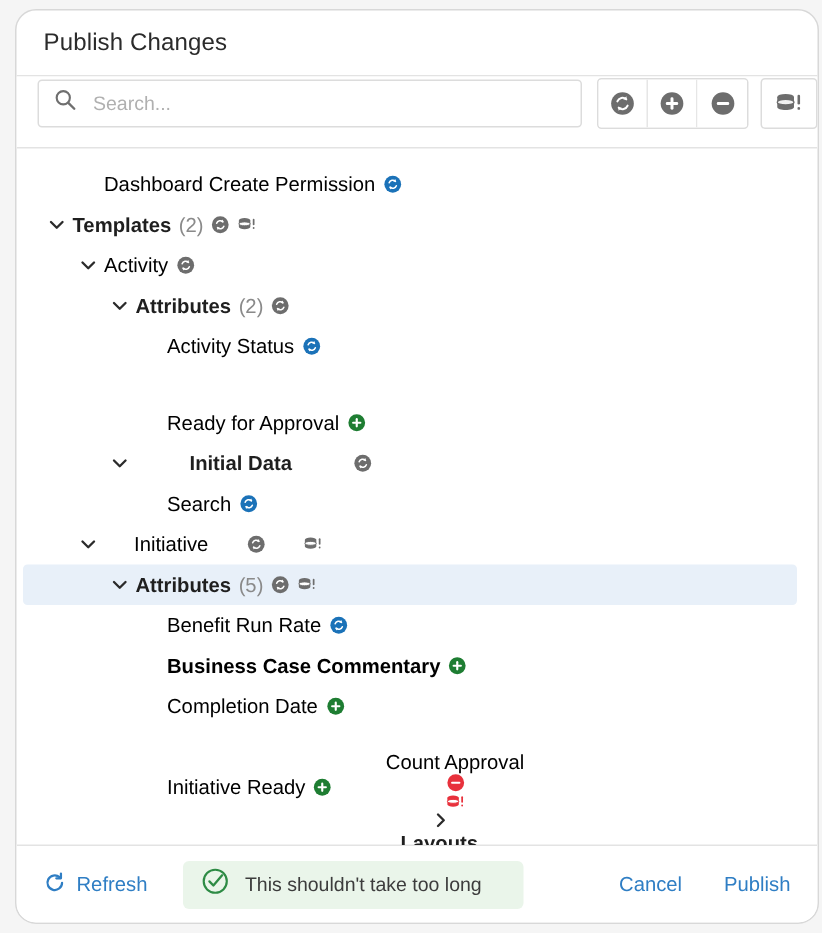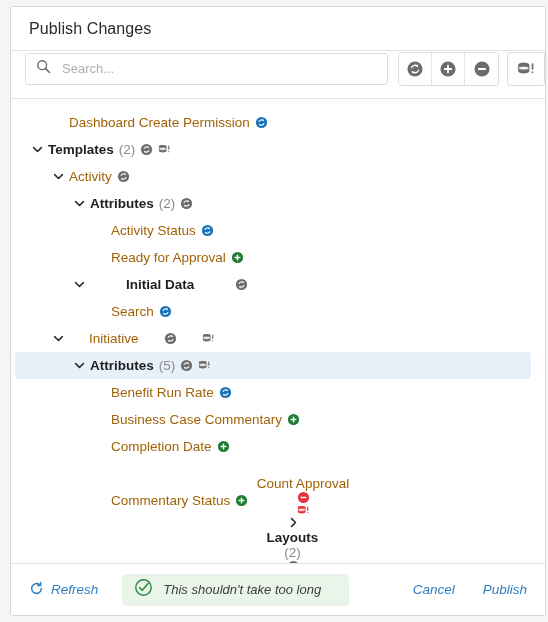--- a/index.html
+++ b/index.html
@@ -9,21 +9,21 @@
     font-family:"Liberation Sans", sans-serif;
     -webkit-font-smoothing:antialiased;
     overflow:hidden;
   }
   .window{
     position:absolute;
     left:10px;top:6px;
     width:536px;height:610px;
     background:#ffffff;
     border:1px solid #d8d8d8;
-    border-radius:3px;
+    border-radius:14px;
     box-sizing:border-box;
     display:flex;flex-direction:column;
     overflow:hidden;
   }
   
   .titlebar{
     height:44px;min-height:44px;
     display:flex;align-items:center;
     padding:0 18px;
     border-bottom:1px solid #e3e3e3;
@@ -104,40 +104,39 @@
   .row.sel{background:#e8f0f9;}
   .chev{
     width:16px;height:16px;
     flex:0 0 auto;
     display:flex;align-items:center;justify-content:center;
     cursor:pointer;
     margin-right:3px;
   }
   .chev.blank{cursor:default;}
   .label{
-    font-size:13.5px;color:#a16207;
+    font-size:13.5px;color:#000000;
     margin-right:5px;
   }
   .label.bold{font-weight:bold;color:#1f1f1f;}
   .count{
     font-size:13.5px;color:#8a8a8a;margin-right:5px;
   }
   .badge{
     display:inline-flex;align-items:center;justify-content:center;
     margin-right:4px;flex:0 0 auto;line-height:0;
   }
   
   .footer{
     height:52px;min-height:52px;
     border-top:1px solid #e3e3e3;
     display:flex;align-items:center;
     padding:0 18px;
     box-sizing:border-box;
     background:#fff;
-    font-style:italic;
   }
   .flink{
     display:flex;align-items:center;
     color:#2f7ec4;font-size:13.5px;cursor:pointer;
   }
   .flink svg{margin-right:7px;}
   .toast{
     display:flex;align-items:center;
     background:#eaf5ea;
     border-radius:4px;
@@ -297,21 +296,21 @@
         <span class="badge">
           <svg width="13" height="13" viewBox="0 0 20 20">
             <circle cx="10" cy="10" r="8.6" fill="#1b72b8"></circle>
             <path d="M6.3 8.5a4 4 0 0 1 6.5 -1.5" fill="none" stroke="#fff" stroke-width="1.6" stroke-linecap="round"></path>
             <path d="M13.7 11.5a4 4 0 0 1 -6.5 1.5" fill="none" stroke="#fff" stroke-width="1.6" stroke-linecap="round"></path>
             <path d="M12.8 4.7l0.3 2.7l-2.7 -0.3z" fill="#fff"></path>
             <path d="M7.2 15.3l-0.3 -2.7l2.7 0.3z" fill="#fff"></path>
           </svg>
         </span>
       </div>
-      <div class="row" style="padding-left: 77px;">
+      <div class="row" style="padding-left: 77px; margin-top: 24px;">
         <span class="chev blank"></span>
         <span class="label">Ready for Approval</span>
         <span class="badge">
           <svg width="13" height="13" viewBox="0 0 20 20">
             <circle cx="10" cy="10" r="8.6" fill="#1e7d32"></circle>
             <rect x="5.2" y="8.9" width="9.6" height="2.2" rx="1.1" fill="#fff"></rect>
             <rect x="8.9" y="5.2" width="2.2" height="9.6" rx="1.1" fill="#fff"></rect>
           </svg>
         </span>
       </div>
@@ -408,21 +407,21 @@
         <span class="badge">
           <svg width="13" height="13" viewBox="0 0 20 20">
             <circle cx="10" cy="10" r="8.6" fill="#1b72b8"></circle>
             <path d="M6.3 8.5a4 4 0 0 1 6.5 -1.5" fill="none" stroke="#fff" stroke-width="1.6" stroke-linecap="round"></path>
             <path d="M13.7 11.5a4 4 0 0 1 -6.5 1.5" fill="none" stroke="#fff" stroke-width="1.6" stroke-linecap="round"></path>
             <path d="M12.8 4.7l0.3 2.7l-2.7 -0.3z" fill="#fff"></path>
             <path d="M7.2 15.3l-0.3 -2.7l2.7 0.3z" fill="#fff"></path>
           </svg>
         </span>
       </div>
-      <div class="row" style="padding-left: 77px;">
+      <div class="row" style="padding-left: 77px; font-weight: bold;">
         <span class="chev blank"></span>
         <span class="label">Business Case Commentary</span>
         <span class="badge">
           <svg width="13" height="13" viewBox="0 0 20 20">
             <circle cx="10" cy="10" r="8.6" fill="#1e7d32"></circle>
             <rect x="5.2" y="8.9" width="9.6" height="2.2" rx="1.1" fill="#fff"></rect>
             <rect x="8.9" y="5.2" width="2.2" height="9.6" rx="1.1" fill="#fff"></rect>
           </svg>
         </span>
       </div>
@@ -453,21 +452,21 @@
             <path d="M2.8 8.2v3.1c0 1.16 2.51 2.1 5.6 2.1s5.6 -0.94 5.6 -2.1V8.2" fill="#e8313c"></path>
             <ellipse cx="8.4" cy="8.1" rx="5.6" ry="1.9" fill="#fff"></ellipse>
             <ellipse cx="8.4" cy="8.1" rx="5.6" ry="1.9" fill="none" stroke="#e8313c" stroke-width=".9"></ellipse>
             <rect x="16.4" y="3.2" width="1.7" height="6.4" rx=".8" fill="#e8313c"></rect>
             <rect x="16.4" y="11.1" width="1.7" height="2" rx=".8" fill="#e8313c"></rect>
           </svg>
         </span>
       </div>
       <div class="row" style="padding-left: 77px;">
         <span class="chev blank"></span>
-        <span class="label">Commentary Status</span>
+        <span class="label">Initiative Ready</span>
         <span class="badge">
           <svg width="13" height="13" viewBox="0 0 20 20">
             <circle cx="10" cy="10" r="8.6" fill="#1e7d32"></circle>
             <rect x="5.2" y="8.9" width="9.6" height="2.2" rx="1.1" fill="#fff"></rect>
             <rect x="8.9" y="5.2" width="2.2" height="9.6" rx="1.1" fill="#fff"></rect>
           </svg>
         </span>
       </div>
       <div class="row" style="padding-left: 56px; flex-direction: column;">
         <span class="chev">

